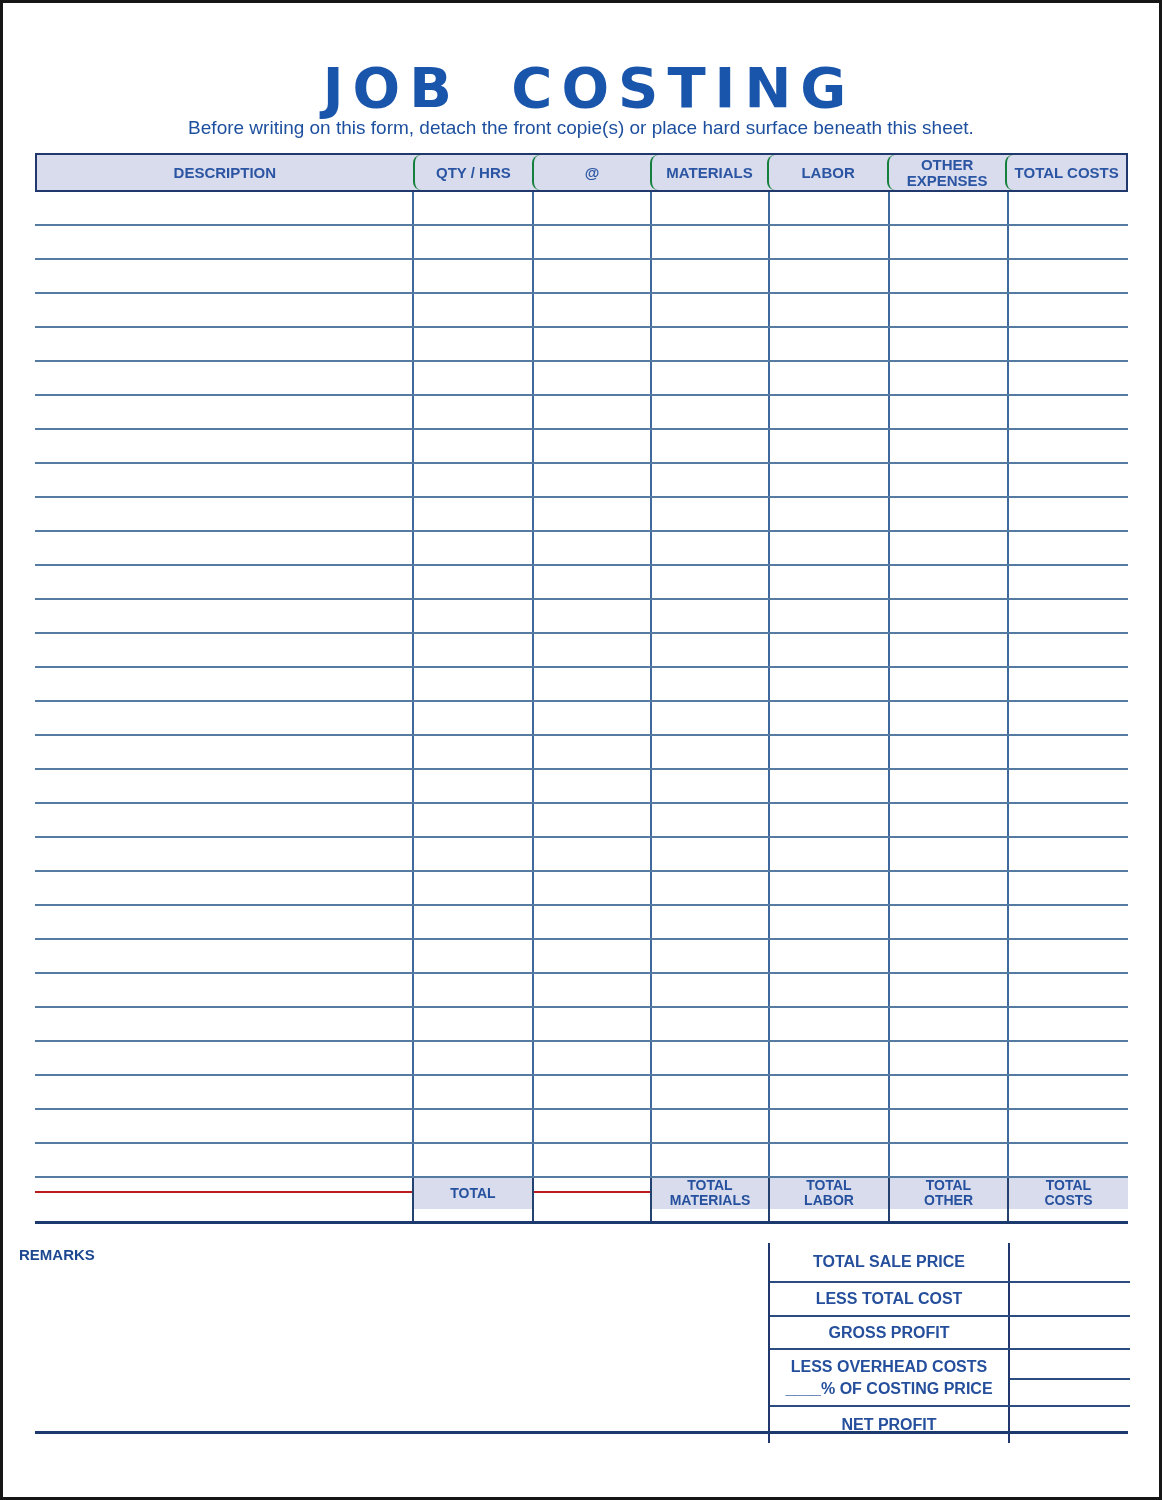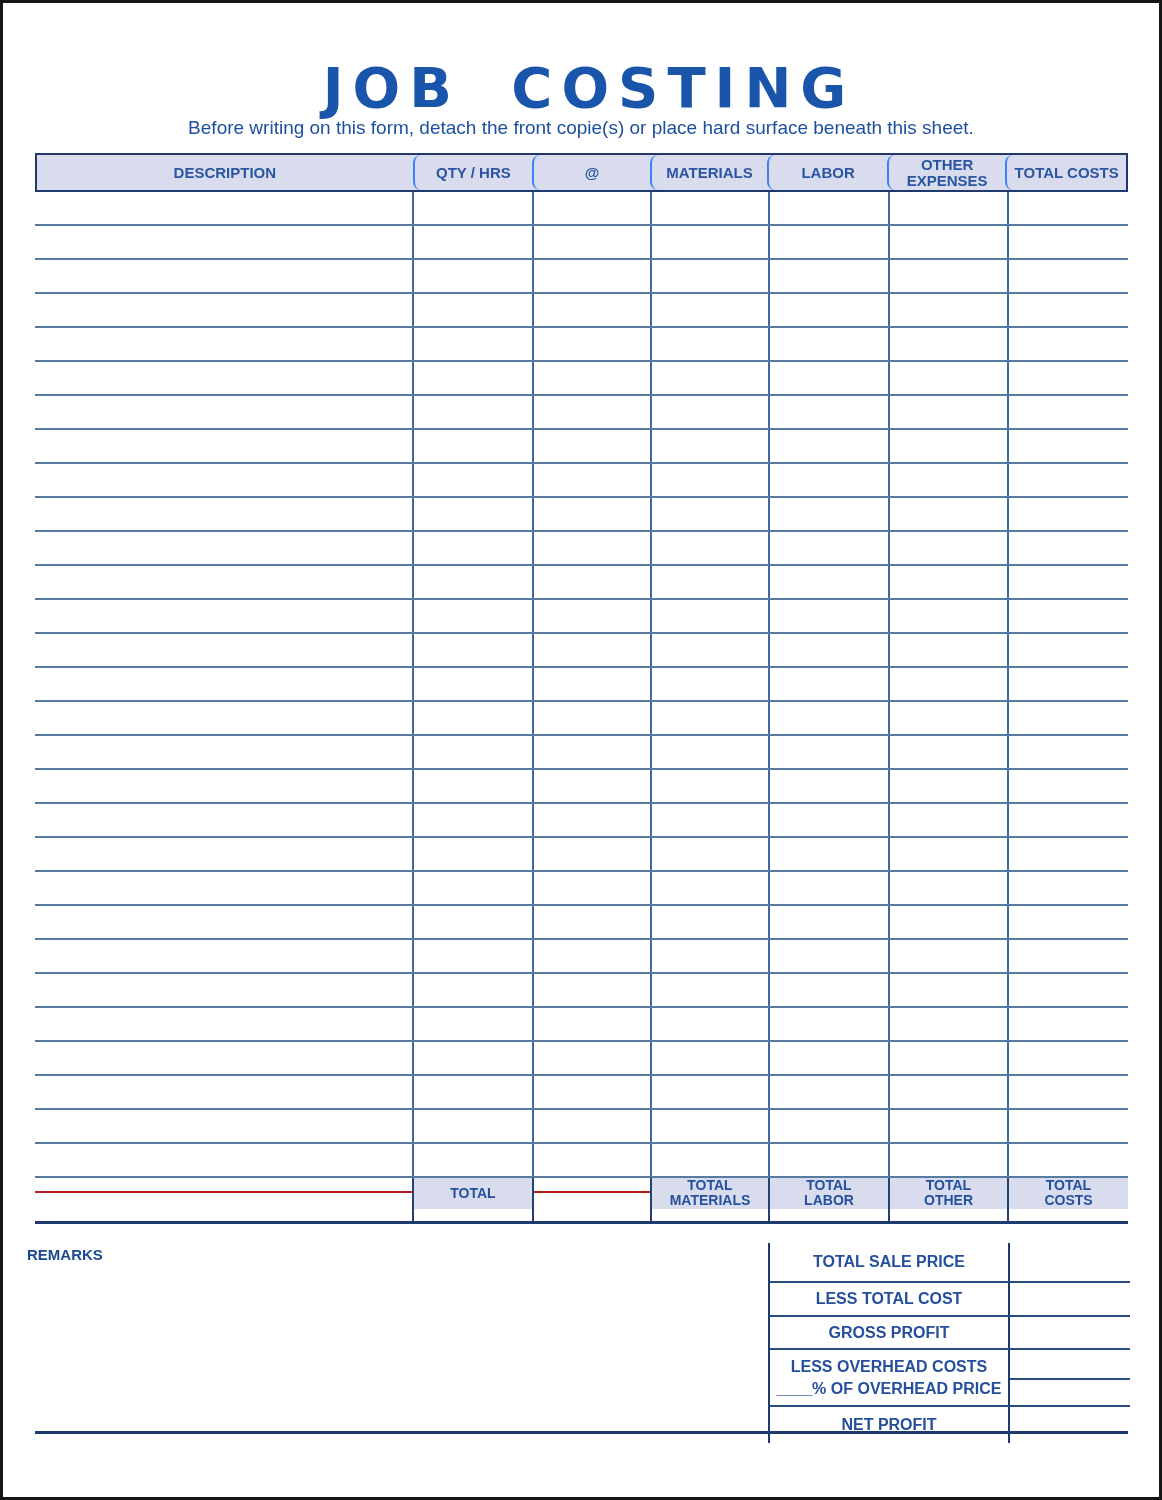--- a/index.html
+++ b/index.html
@@ -48,21 +48,21 @@
   }
   .hcell {
     display:flex; align-items:center; justify-content:center;
     text-align:center;
     font-weight:bold; font-size:15px;
     color:#2b55a3;
     line-height:1.05;
     white-space:pre-line;
     border-radius:8px;
   }
-  .hcell + .hcell { border-left:2px solid #3b82f6; }
+  .hcell + .hcell { border-left:2px solid #15803d; }
 
   .trow {
     box-sizing:border-box;
     height:34px;
     border-bottom:2px solid #567ba3;
   }
   .cell { box-sizing:border-box; }
   .cell + .cell { border-left:2px solid #3f699c; }
 
   .totals-row { height:15px; border-bottom:2px solid #b91c1c; }
@@ -73,21 +73,21 @@
     text-align:center;
     font-weight:bold; font-size:14px;
     color:#25509e;
     line-height:1.1;
     white-space:pre-line;
   }
   .entry-row { height:31px; border-bottom:3px solid #1c3a6d; }
 
   
   .remarks-label {
-    position:absolute; left:24px; top:1243px;
+    position:absolute; left:16px; top:1243px;
     font-weight:bold; font-size:15px; color:#1d4890;
   }
 
   .summary { position:absolute; left:765px; top:1240px; width:360px; border-left:2px solid #21386e; }
   .srow {
     box-sizing:border-box;
     display:grid; grid-template-columns:240fr 120fr;
     border-bottom:2px solid #2b4c80;
   }
   .srow.last { border-bottom:none; }
@@ -430,21 +430,21 @@
       <div class="slabel">LESS TOTAL COST</div>
       <div class="svalue"></div>
     </div>
     <div class="srow" style="height:33px">
       <div class="slabel">GROSS PROFIT</div>
       <div class="svalue"></div>
     </div>
     <div class="srow" style="height:57px">
       <div class="slabel">
         <div>LESS OVERHEAD COSTS</div>
-        <div>____% OF OVERHEAD PRICE</div>
+        <div>____% OF COSTING PRICE</div>
       </div>
       <div class="svalue">
         <div class="svtop"></div>
         <div class="svbottom"></div>
       </div>
     </div>
     <div class="srow last" style="height:36px">
       <div class="slabel">NET PROFIT</div>
       <div class="svalue"></div>
     </div>

